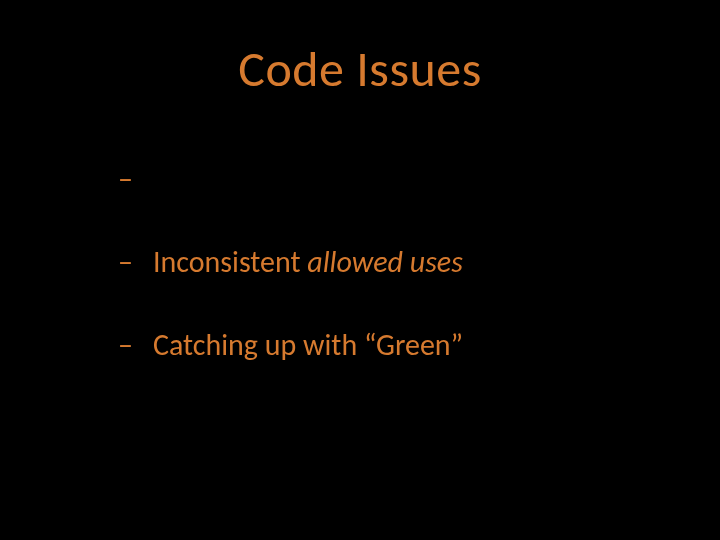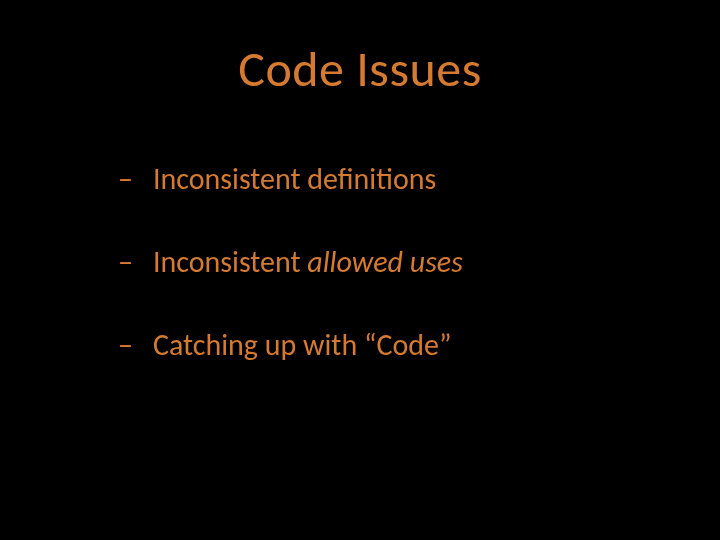--- a/index.html
+++ b/index.html
@@ -51,33 +51,30 @@
 </head>
 <body>
 
 <div class="slide">
   <h1 class="title">Code Issues</h1>
 
   <div class="content">
 
     <div class="bullet-item">
       <span class="bullet-dash">–</span>
-      <span>
-        <span>Inconsistent definitions</span><span class="italic"></span><span></span>
-      </span>
     </div>
 
     <div class="bullet-item">
       <span class="bullet-dash">–</span>
       <span>
         <span>Inconsistent </span><span class="italic">allowed uses</span><span></span>
       </span>
     </div>
 
     <div class="bullet-item">
       <span class="bullet-dash">–</span>
       <span>
-        <span>Catching up with “Code”</span><span class="italic"></span><span></span>
+        <span>Catching up with “Green”</span><span class="italic"></span><span></span>
       </span>
     </div>
 
   </div>
 </div>
 
 </body></html>

